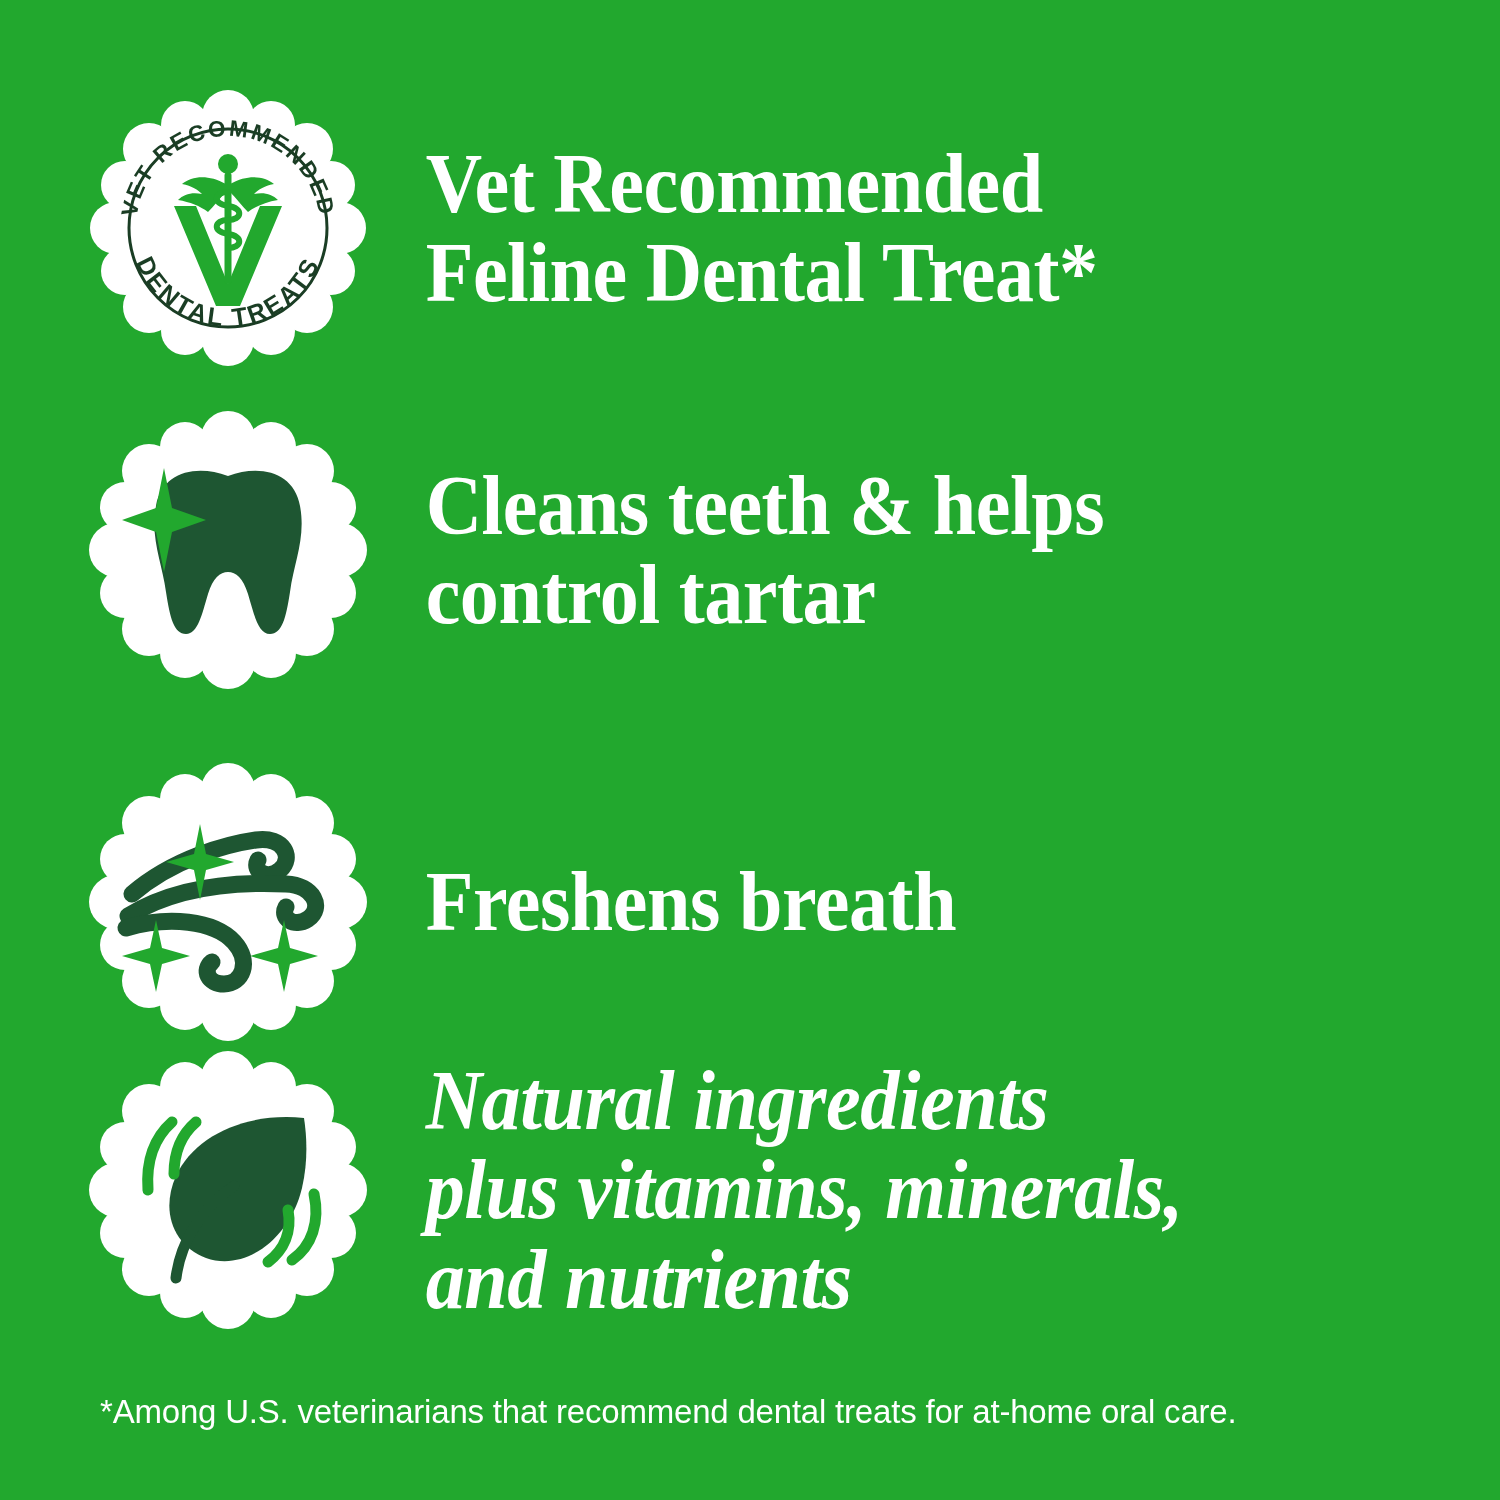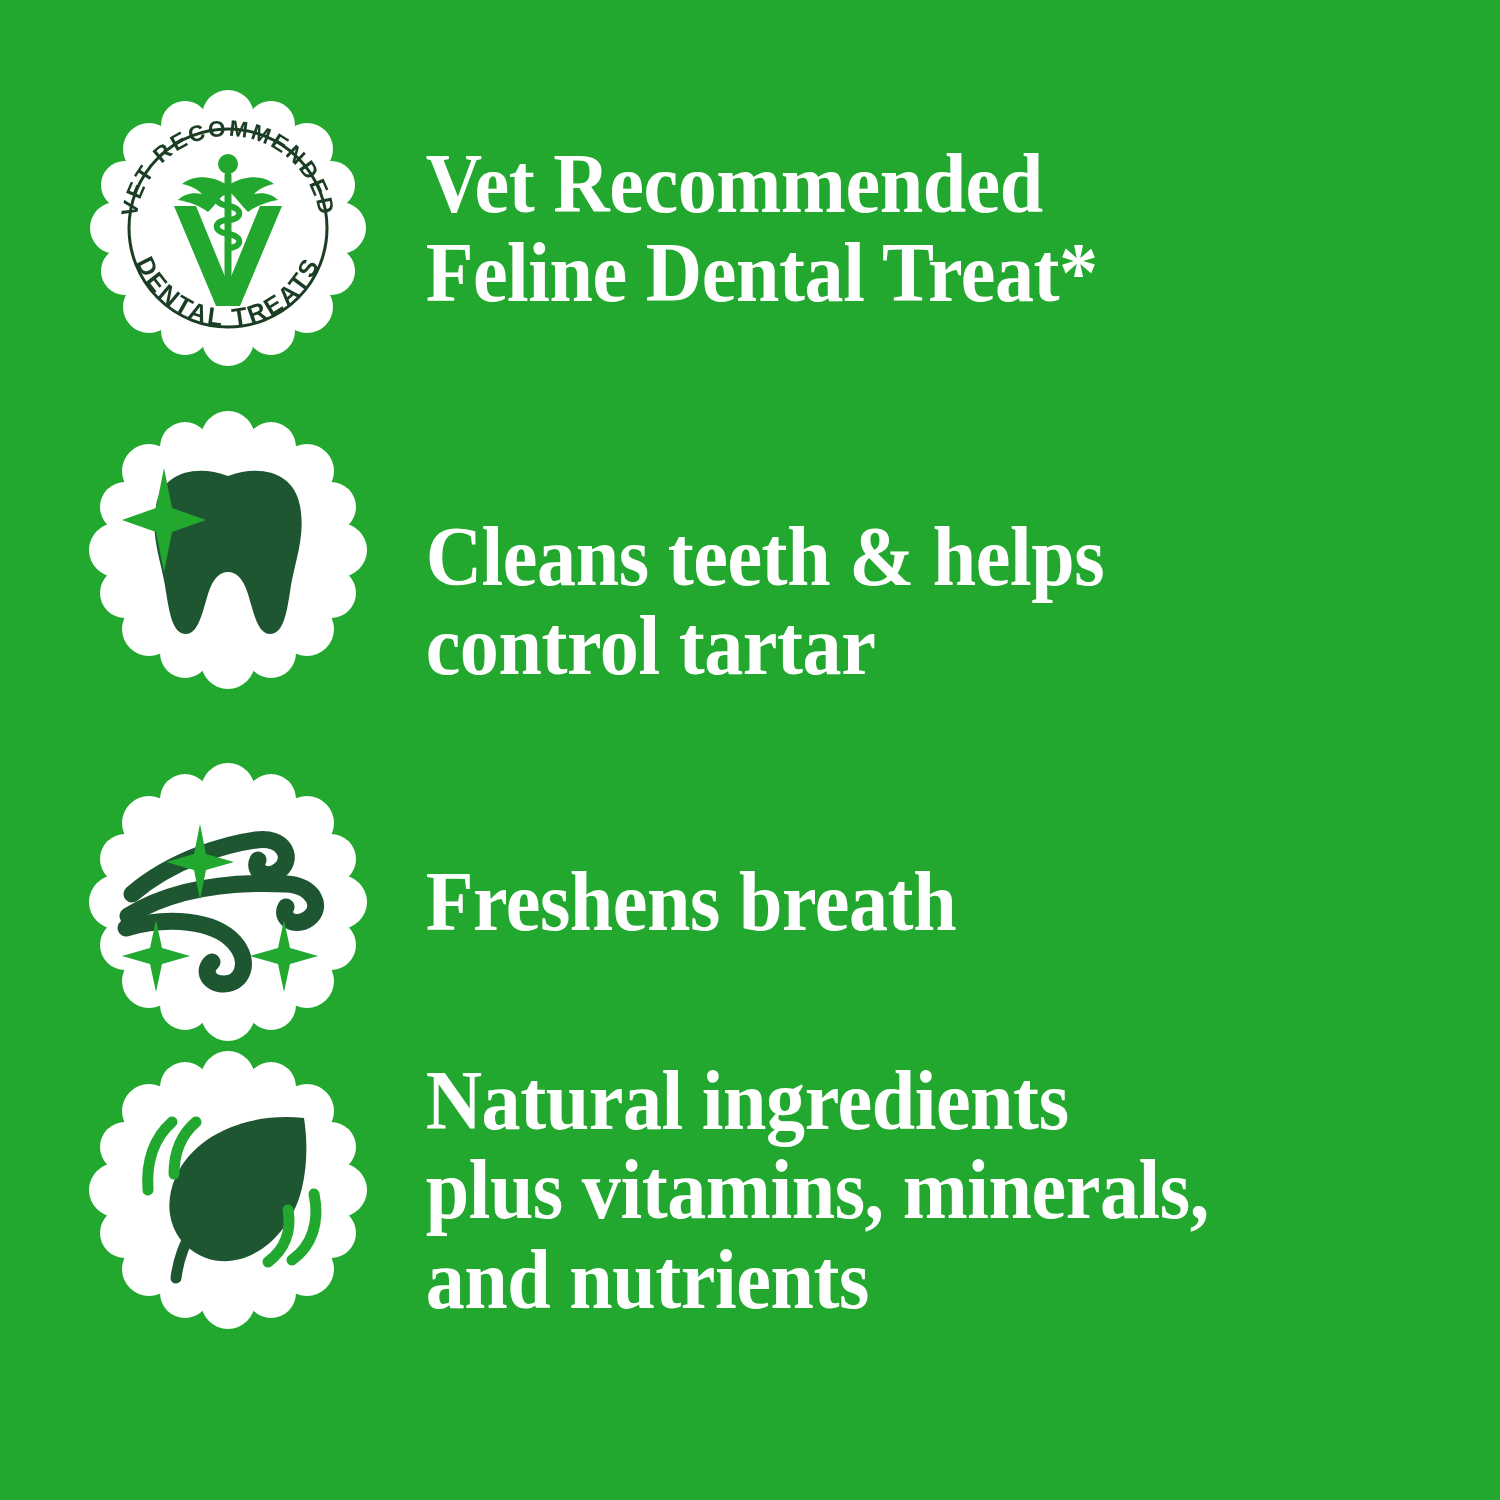--- a/index.html
+++ b/index.html
@@ -61,23 +61,23 @@
     line-height: 1.06;
     letter-spacing: -0.5px;
     padding-left: 62px;
     transform: scaleX(0.93);
     transform-origin: left center;
     white-space: pre-line;
   }
 
   
   #row-vet      { top: 88px; }
-  #row-clean    { top: 410px; align-items: flex-end; }
+  #row-clean    { top: 410px; }
   #row-breath   { top: 762px; }
-  #row-natural  { top: 1050px; }
+  #row-natural  { top: 1050px; font-style: italic; }
 
   
   .footnote {
     position: absolute;
     left: 100px;
     top: 1392px;
     width: 1330px;
     color: #FFFFFF;
     font-family: "Liberation Sans", sans-serif;
     font-weight: normal;
@@ -282,14 +282,15 @@
           </g>
         </svg>
       </div>
       <div class="benefit-text">Natural ingredients
 plus vitamins, minerals,
 and nutrients</div>
     </div>
 
   </div>
 
+  <div class="footnote">*Among U.S. veterinarians that recommend dental treats for at-home oral care.</div>
 
 </div>
 
 </body></html>

